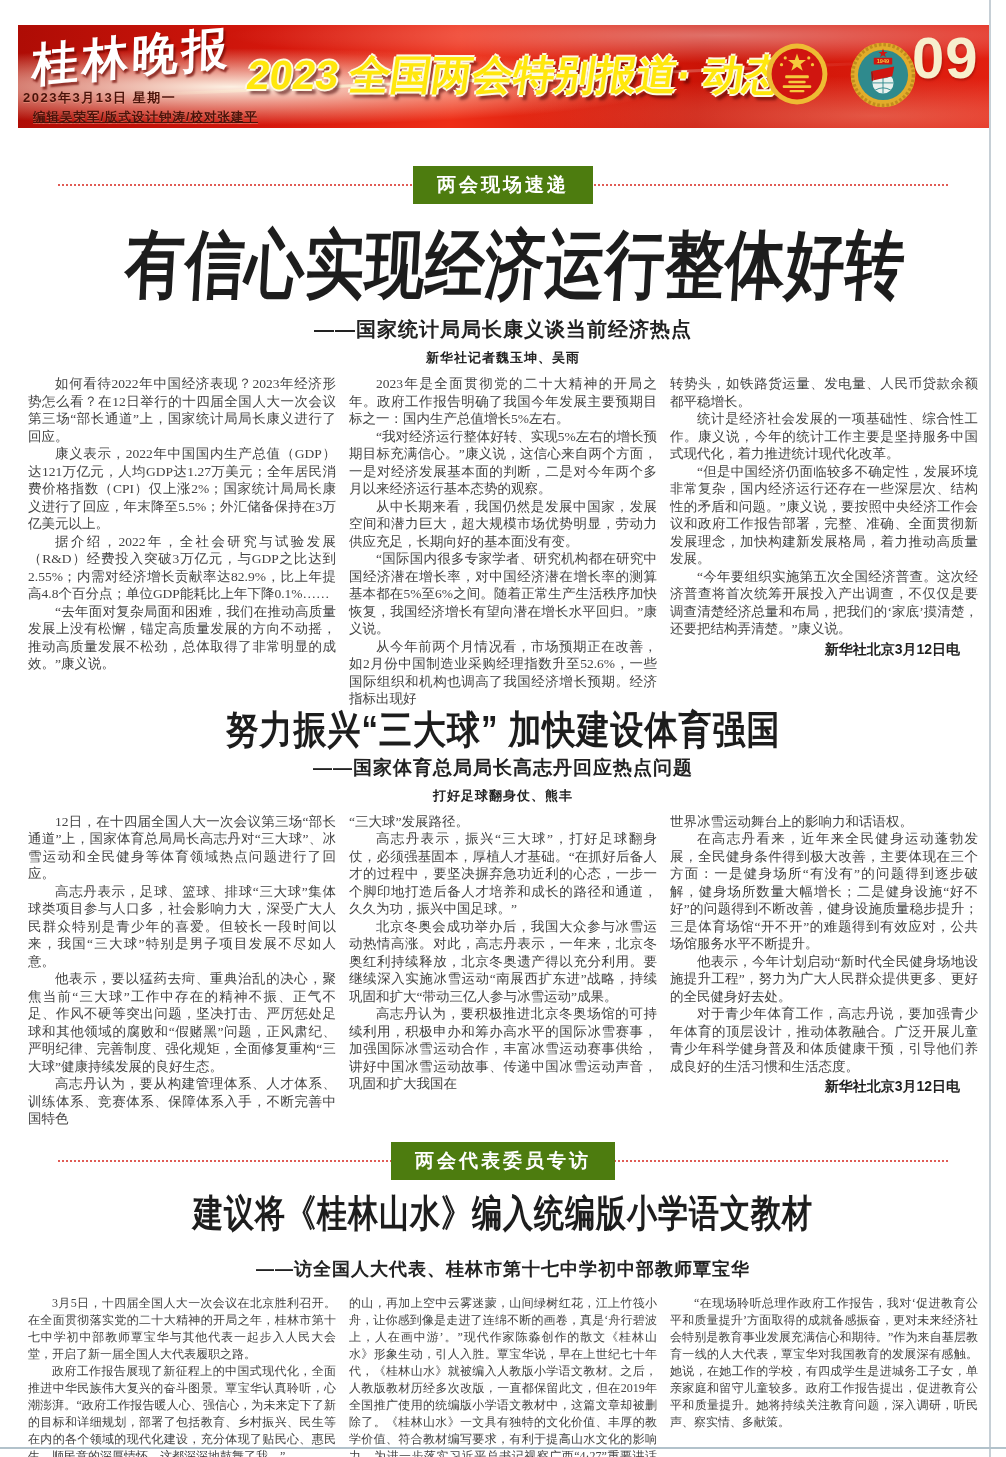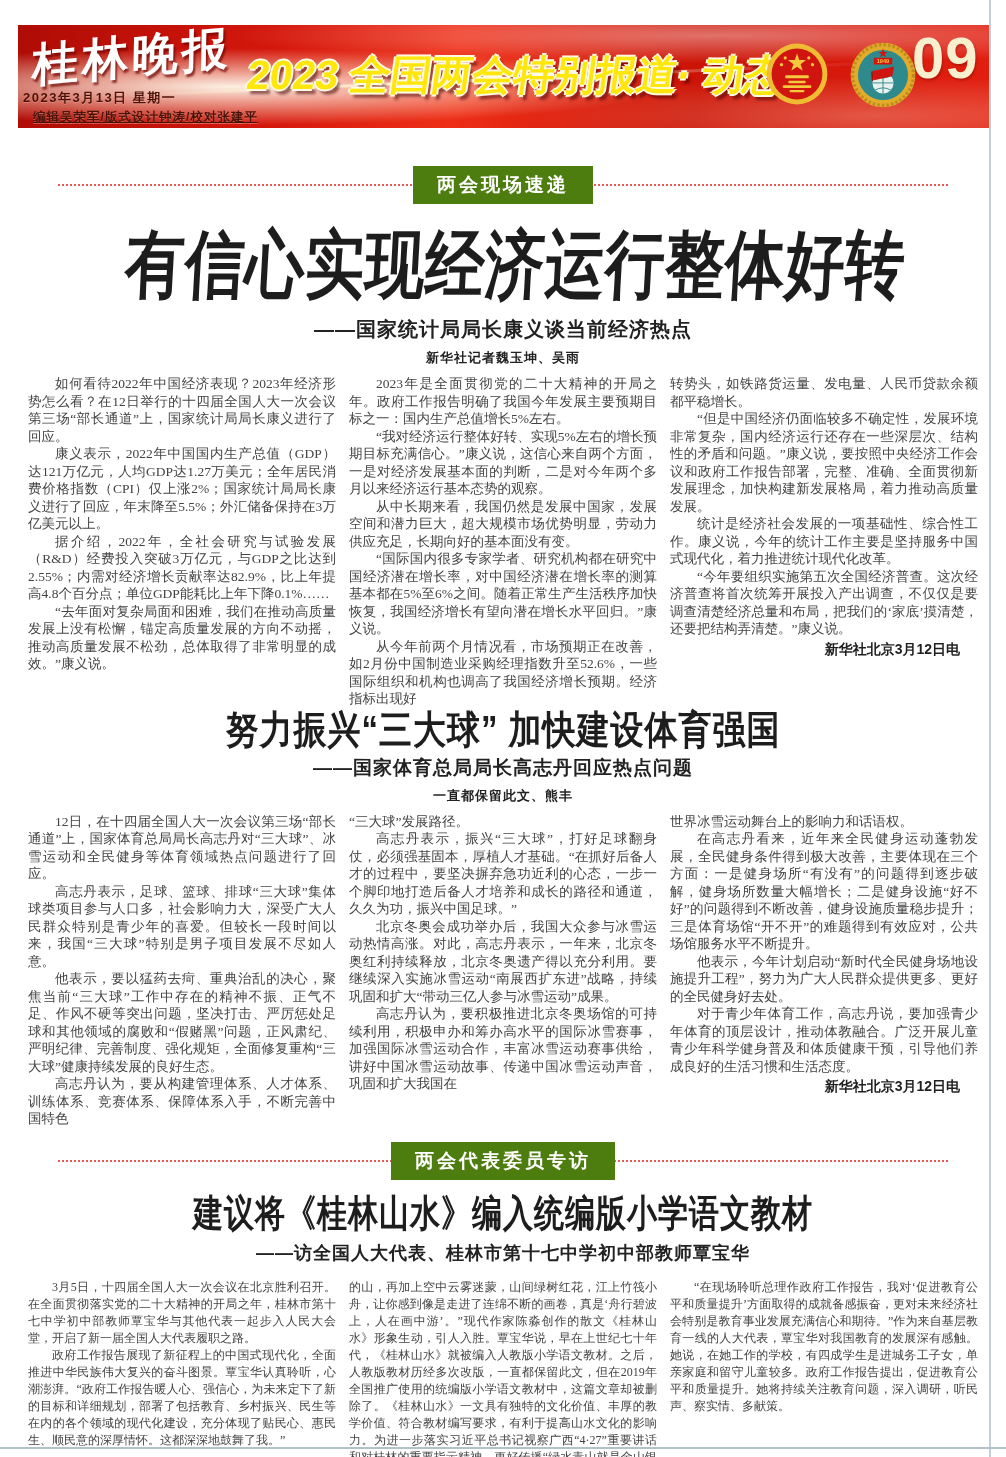--- a/index.html
+++ b/index.html
@@ -39,21 +39,21 @@
   .rule { position:relative; height:38px; margin:38px 30px 0; }
   .rule .dots { position:absolute; left:0; right:0; top:18px; border-top:2px dotted #e05b55; }
   .rule .badge { position:absolute; left:50%; top:0; transform:translateX(-50%); background:#4d7c0f; color:#fff;
       font:bold 19px/38px "Liberation Sans",sans-serif; padding:0 24px; letter-spacing:3px; white-space:nowrap; }
 
   .h1 { margin:20px 0 0; text-align:center; white-space:nowrap; color:#1d1d1d; overflow:visible; }
   .h1 .stretchx { display:inline-block; font:900 74px/82px "Liberation Sans",sans-serif;
       transform:scaleX(.80) skewX(-4deg); transform-origin:center; letter-spacing:1px; }
   .sub { margin:10px 0 0; text-align:center; font:bold 20px/26px "Liberation Sans",sans-serif; color:#222; letter-spacing:1px; }
   .sub-sm { font-size:19px; line-height:24px; margin-top:6px; }
-  .sub-sm3 { font-size:18px; line-height:23px; margin-top:10px; }
+  .sub-sm3 { font-size:18px; line-height:23px; margin-top:26px; }
   .byl { margin:8px 0 0; text-align:center; font:bold 13px/15px "Liberation Sans",sans-serif; color:#222; letter-spacing:1px; }
 
   .cols { display:flex; gap:13px; margin-top:10px; }
   .col { flex:1 1 0; min-width:0; }
   .col p { margin:0; font-size:13.5px; line-height:17.5px; color:#434343; text-align:justify; text-indent:2em; }
   .cols-sm .col p { font-size:12px; line-height:17px; }
   .col p.cont { text-indent:0;font-family:Liberation Serif, serif; }
   .col p.dl { font:bold 14px/19px "Liberation Sans",sans-serif; color:#1f1f1f; text-indent:0;
       text-align:right; padding-right:18px; margin-top:2px; }
 
@@ -128,30 +128,30 @@
       </div>
       <div class="col">
         <p>2023年是全面贯彻党的二十大精神的开局之年。政府工作报告明确了我国今年发展主要预期目标之一：国内生产总值增长5%左右。</p>
         <p>“我对经济运行整体好转、实现5%左右的增长预期目标充满信心。”康义说，这信心来自两个方面，一是对经济发展基本面的判断，二是对今年两个多月以来经济运行基本态势的观察。</p>
         <p>从中长期来看，我国仍然是发展中国家，发展空间和潜力巨大，超大规模市场优势明显，劳动力供应充足，长期向好的基本面没有变。</p>
         <p>“国际国内很多专家学者、研究机构都在研究中国经济潜在增长率，对中国经济潜在增长率的测算基本都在5%至6%之间。随着正常生产生活秩序加快恢复，我国经济增长有望向潜在增长水平回归。”康义说。</p>
         <p>从今年前两个月情况看，市场预期正在改善，如2月份中国制造业采购经理指数升至52.6%，一些国际组织和机构也调高了我国经济增长预期。经济指标出现好</p>
       </div>
       <div class="col">
         <p class="cont">转势头，如铁路货运量、发电量、人民币贷款余额都平稳增长。</p>
+        <p>统计是经济社会发展的一项基础性、综合性工作。康义说，今年的统计工作主要是坚持服务中国式现代化，着力推进统计现代化改革。</p>
         <p>“但是中国经济仍面临较多不确定性，发展环境非常复杂，国内经济运行还存在一些深层次、结构性的矛盾和问题。”康义说，要按照中央经济工作会议和政府工作报告部署，完整、准确、全面贯彻新发展理念，加快构建新发展格局，着力推动高质量发展。</p>
-        <p>统计是经济社会发展的一项基础性、综合性工作。康义说，今年的统计工作主要是坚持服务中国式现代化，着力推进统计现代化改革。</p>
         <p>“今年要组织实施第五次全国经济普查。这次经济普查将首次统筹开展投入产出调查，不仅仅是要调查清楚经济总量和布局，把我们的‘家底’摸清楚，还要把结构弄清楚。”康义说。</p>
         <p class="dl">新华社北京3月12日电</p>
       </div>
     </div>
 
     <h2 class="h2"><span class="stretchy">努力振兴“三大球” 加快建设体育强国</span></h2>
     <p class="sub sub-sm">——国家体育总局局长高志丹回应热点问题</p>
-    <p class="byl">一直都保留此文、熊丰</p>
+    <p class="byl">打好足球翻身仗、熊丰</p>
     <div class="cols">
       <div class="col">
         <p>12日，在十四届全国人大一次会议第三场“部长通道”上，国家体育总局局长高志丹对“三大球”、冰雪运动和全民健身等体育领域热点问题进行了回应。</p>
         <p>高志丹表示，足球、篮球、排球“三大球”集体球类项目参与人口多，社会影响力大，深受广大人民群众特别是青少年的喜爱。但较长一段时间以来，我国“三大球”特别是男子项目发展不尽如人意。</p>
         <p>他表示，要以猛药去疴、重典治乱的决心，聚焦当前“三大球”工作中存在的精神不振、正气不足、作风不硬等突出问题，坚决打击、严厉惩处足球和其他领域的腐败和“假赌黑”问题，正风肃纪、严明纪律、完善制度、强化规矩，全面修复重构“三大球”健康持续发展的良好生态。</p>
         <p>高志丹认为，要从构建管理体系、人才体系、训练体系、竞赛体系、保障体系入手，不断完善中国特色</p>
       </div>
       <div class="col">
         <p class="cont">“三大球”发展路径。</p>
         <p>高志丹表示，振兴“三大球”，打好足球翻身仗，必须强基固本，厚植人才基础。“在抓好后备人才的过程中，要坚决摒弃急功近利的心态，一步一个脚印地打造后备人才培养和成长的路径和通道，久久为功，振兴中国足球。”</p>

